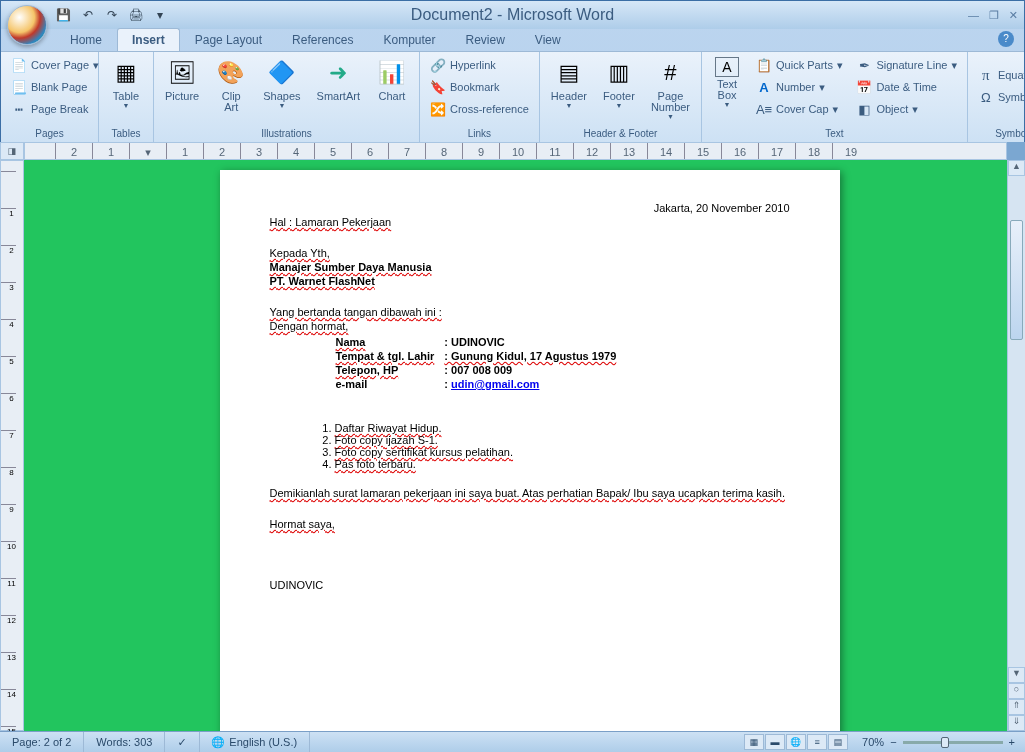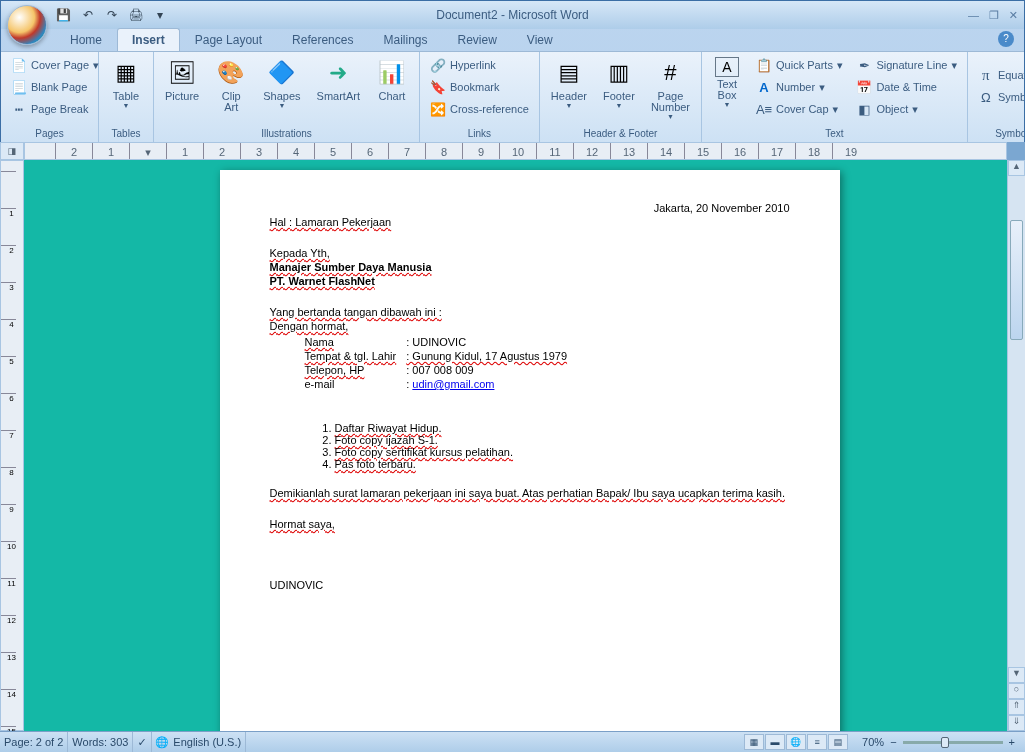--- a/index.html
+++ b/index.html
@@ -1,21 +1,21 @@
 <!DOCTYPE html>
 <html><head>
 <meta charset="utf-8">
 <style>
 * { margin:0; padding:0; box-sizing:border-box; font-family:"Segoe UI",Tahoma,sans-serif; font-size:11px; }
 body { width:1025px; height:752px; background:linear-gradient(#bcd5ef,#9ec1e6); overflow:hidden; border:1px solid #3b6ea5; }
 .titlebar { height:28px; background:linear-gradient(#d6e7f7,#aecde9); display:flex; align-items:center; position:relative; }
 .office-btn { width:40px; height:40px; border-radius:50%; background:radial-gradient(circle at 30% 30%,#fff,#f5c56a 40%,#c0392b 55%,#2e86c1 75%,#27ae60 95%); position:absolute; left:6px; top:4px; z-index:10; border:1px solid #9db9d6; box-shadow:0 2px 4px rgba(0,0,0,.3); }
 .qat { margin-left:54px; display:flex; gap:6px; align-items:center; }
 .qat-btn { width:18px; height:18px; display:flex; align-items:center; justify-content:center; cursor:pointer; font-size:12px; color:#345; }
-.title-text { position:absolute; left:50%; transform:translateX(-50%); color:#3b5c80; font-size:12px; }
+.title-text { position:absolute; left:50%; transform:translateX(-50%); color:#3b5c80; font-size:16px; }
 .win-controls { position:absolute; right:6px; display:flex; gap:10px; color:#5a7da3; font-size:13px; }
 .win-btn { cursor:pointer; }
 .tabs { height:22px; display:flex; padding-left:54px; align-items:flex-end; gap:0; position:relative; }
 .tab { padding:4px 14px; color:#3b5c80; cursor:pointer; font-size:12px; border:1px solid transparent; border-bottom:none; }
 .tab.active { background:#eaf2fb; border-color:#9db9d6; border-radius:3px 3px 0 0; color:#3b5c80; font-weight:bold; }
 .help-btn { position:absolute; right:10px; top:2px; width:16px; height:16px; border-radius:50%; background:#4a8ac9; color:#fff; text-align:center; line-height:16px; font-size:10px; cursor:pointer; }
 .ribbon { height:92px; background:linear-gradient(#eaf2fb,#cde1f4); border-top:1px solid #9db9d6; border-bottom:1px solid #7a9fc7; display:flex; }
 .group { border-right:1px solid #a8c5e2; display:flex; flex-direction:column; padding:2px 4px; }
 .group-body { flex:1; display:flex; align-items:flex-start; gap:2px; }
 .group-label { text-align:center; color:#3b5c80; font-size:10px; padding:1px 0; }
@@ -27,35 +27,35 @@
 .small-btn { display:flex; align-items:center; gap:4px; padding:2px 5px; cursor:pointer; border:1px solid transparent; border-radius:3px; color:#3b5c80; white-space:nowrap; }
 .small-btn .sicon { width:16px; height:16px; display:flex; align-items:center; justify-content:center; font-size:13px; }
 .workspace { position:absolute; top:142px; left:0; right:0; bottom:21px; background:#7ba7d1; display:flex; }
 .vruler-corner { width:24px; height:18px; background:#dce9f6; border:1px solid #a8c5e2; display:flex; align-items:center; justify-content:center; font-size:9px; color:#567; }
 .hruler { height:18px; background:#e8eef5; border:1px solid #a8c5e2; flex:1; position:relative; overflow:hidden; font-size:8px; color:#567; }
 .hruler-inner { position:absolute; left:30px; display:flex; }
 .rtick { width:37px; border-left:1px solid #889; text-align:center; padding-top:3px; }
 .vruler { width:24px; background:#e8eef5; border:1px solid #a8c5e2; position:relative; }
 .vruler-inner { position:absolute; top:10px; }
 .vtick { height:37px; border-top:1px solid #889; text-align:center; font-size:8px; padding-left:6px; }
-.doc-area { flex:1; overflow:auto; position:relative; background:#14b8a6;padding-left:28px; }
+.doc-area { flex:1; overflow:auto; position:relative; background:#22c55e;padding-left:28px; }
 .page { width:620px; min-height:600px; background:#fff; margin:10px auto 20px; box-shadow:2px 2px 8px rgba(0,0,0,.4); padding:30px 50px; font-family:"Times New Roman",serif; font-size:12px; color:#000; position:relative; }
 .page p { margin:2px 0; }
 .u { text-decoration:underline; text-decoration-color:#d00; text-decoration-style:wavy; }
 .date-line { text-align:right; margin-bottom:10px; }
 .bold { font-weight:bold; }
-.info-table { margin-left:29px; }
+.info-table { margin-left:60px;font-weight:bold; }
 .info-table td { padding:0 4px; vertical-align:top; }
 .link { color:#0000ee; text-decoration:underline; }
 ol.attach { margin-left:50px; padding-left:15px; }
 .vscroll { width:18px; background:#d6e4f2; border-left:1px solid #a8c5e2; position:relative; }
 .vscroll .thumb { position:absolute; top:60px; left:2px; right:2px; height:120px; background:linear-gradient(#e8f0fa,#bcd5ef); border:1px solid #8ab; border-radius:2px; }
 .vscroll .arr { position:absolute; left:0; right:0; height:16px; text-align:center; font-size:9px; color:#567; background:#dce9f6; border:1px solid #a8c5e2; }
 .statusbar { position:absolute; bottom:0; left:0; right:0; height:21px; background:linear-gradient(#cde1f4,#aecde9); border-top:1px solid #7a9fc7; display:flex; align-items:center; color:#2a4a6a; font-size:11px; }
-.status-item { padding:0 4px; border-right:1px solid #9db9d6; height:100%; display:flex; align-items:center; gap:4px; }
+.status-item { padding:0 12px; border-right:1px solid #9db9d6; height:100%; display:flex; align-items:center; gap:4px; }
 .zoom { margin-left:auto; display:flex; align-items:center; gap:6px; padding-right:10px; }
 .zoom-track { width:100px; height:3px; background:#8aa; position:relative; }
 .zoom-thumb { position:absolute; left:38px; top:-4px; width:8px; height:11px; background:#dce9f6; border:1px solid #567; border-radius:2px; }
 .view-btns { display:flex; gap:1px; margin-right:8px; }
 .view-btn { width:20px; height:16px; background:#dce9f6; border:1px solid #9db9d6; cursor:pointer; display:flex; align-items:center; justify-content:center; font-size:9px; }
 .ruler-row { display:flex; position:absolute; top:0; left:0; right:18px; z-index:2; }
 .body-row { display:flex; position:absolute; top:18px; left:0; right:0; bottom:0; }
 </style>
 </head>
 <body>
@@ -75,21 +75,21 @@
     <span class="win-btn">❐</span>
     <span class="win-btn">✕</span>
   </div>
 </div>
 
 <div class="tabs">
   <div class="tab">Home</div>
   <div class="tab active">Insert</div>
   <div class="tab">Page Layout</div>
   <div class="tab">References</div>
-  <div class="tab">Mailings</div>
+  <div class="tab">Komputer</div>
   <div class="tab">Review</div>
   <div class="tab">View</div>
   <div class="help-btn">?</div>
 </div>
 
 <div class="ribbon">
   <div class="group" style="width:98px">
     <div class="group-body">
         <div class="small-col">
       <div class="small-btn"><span class="sicon">📄</span><span>Cover Page</span> ▾</div>

